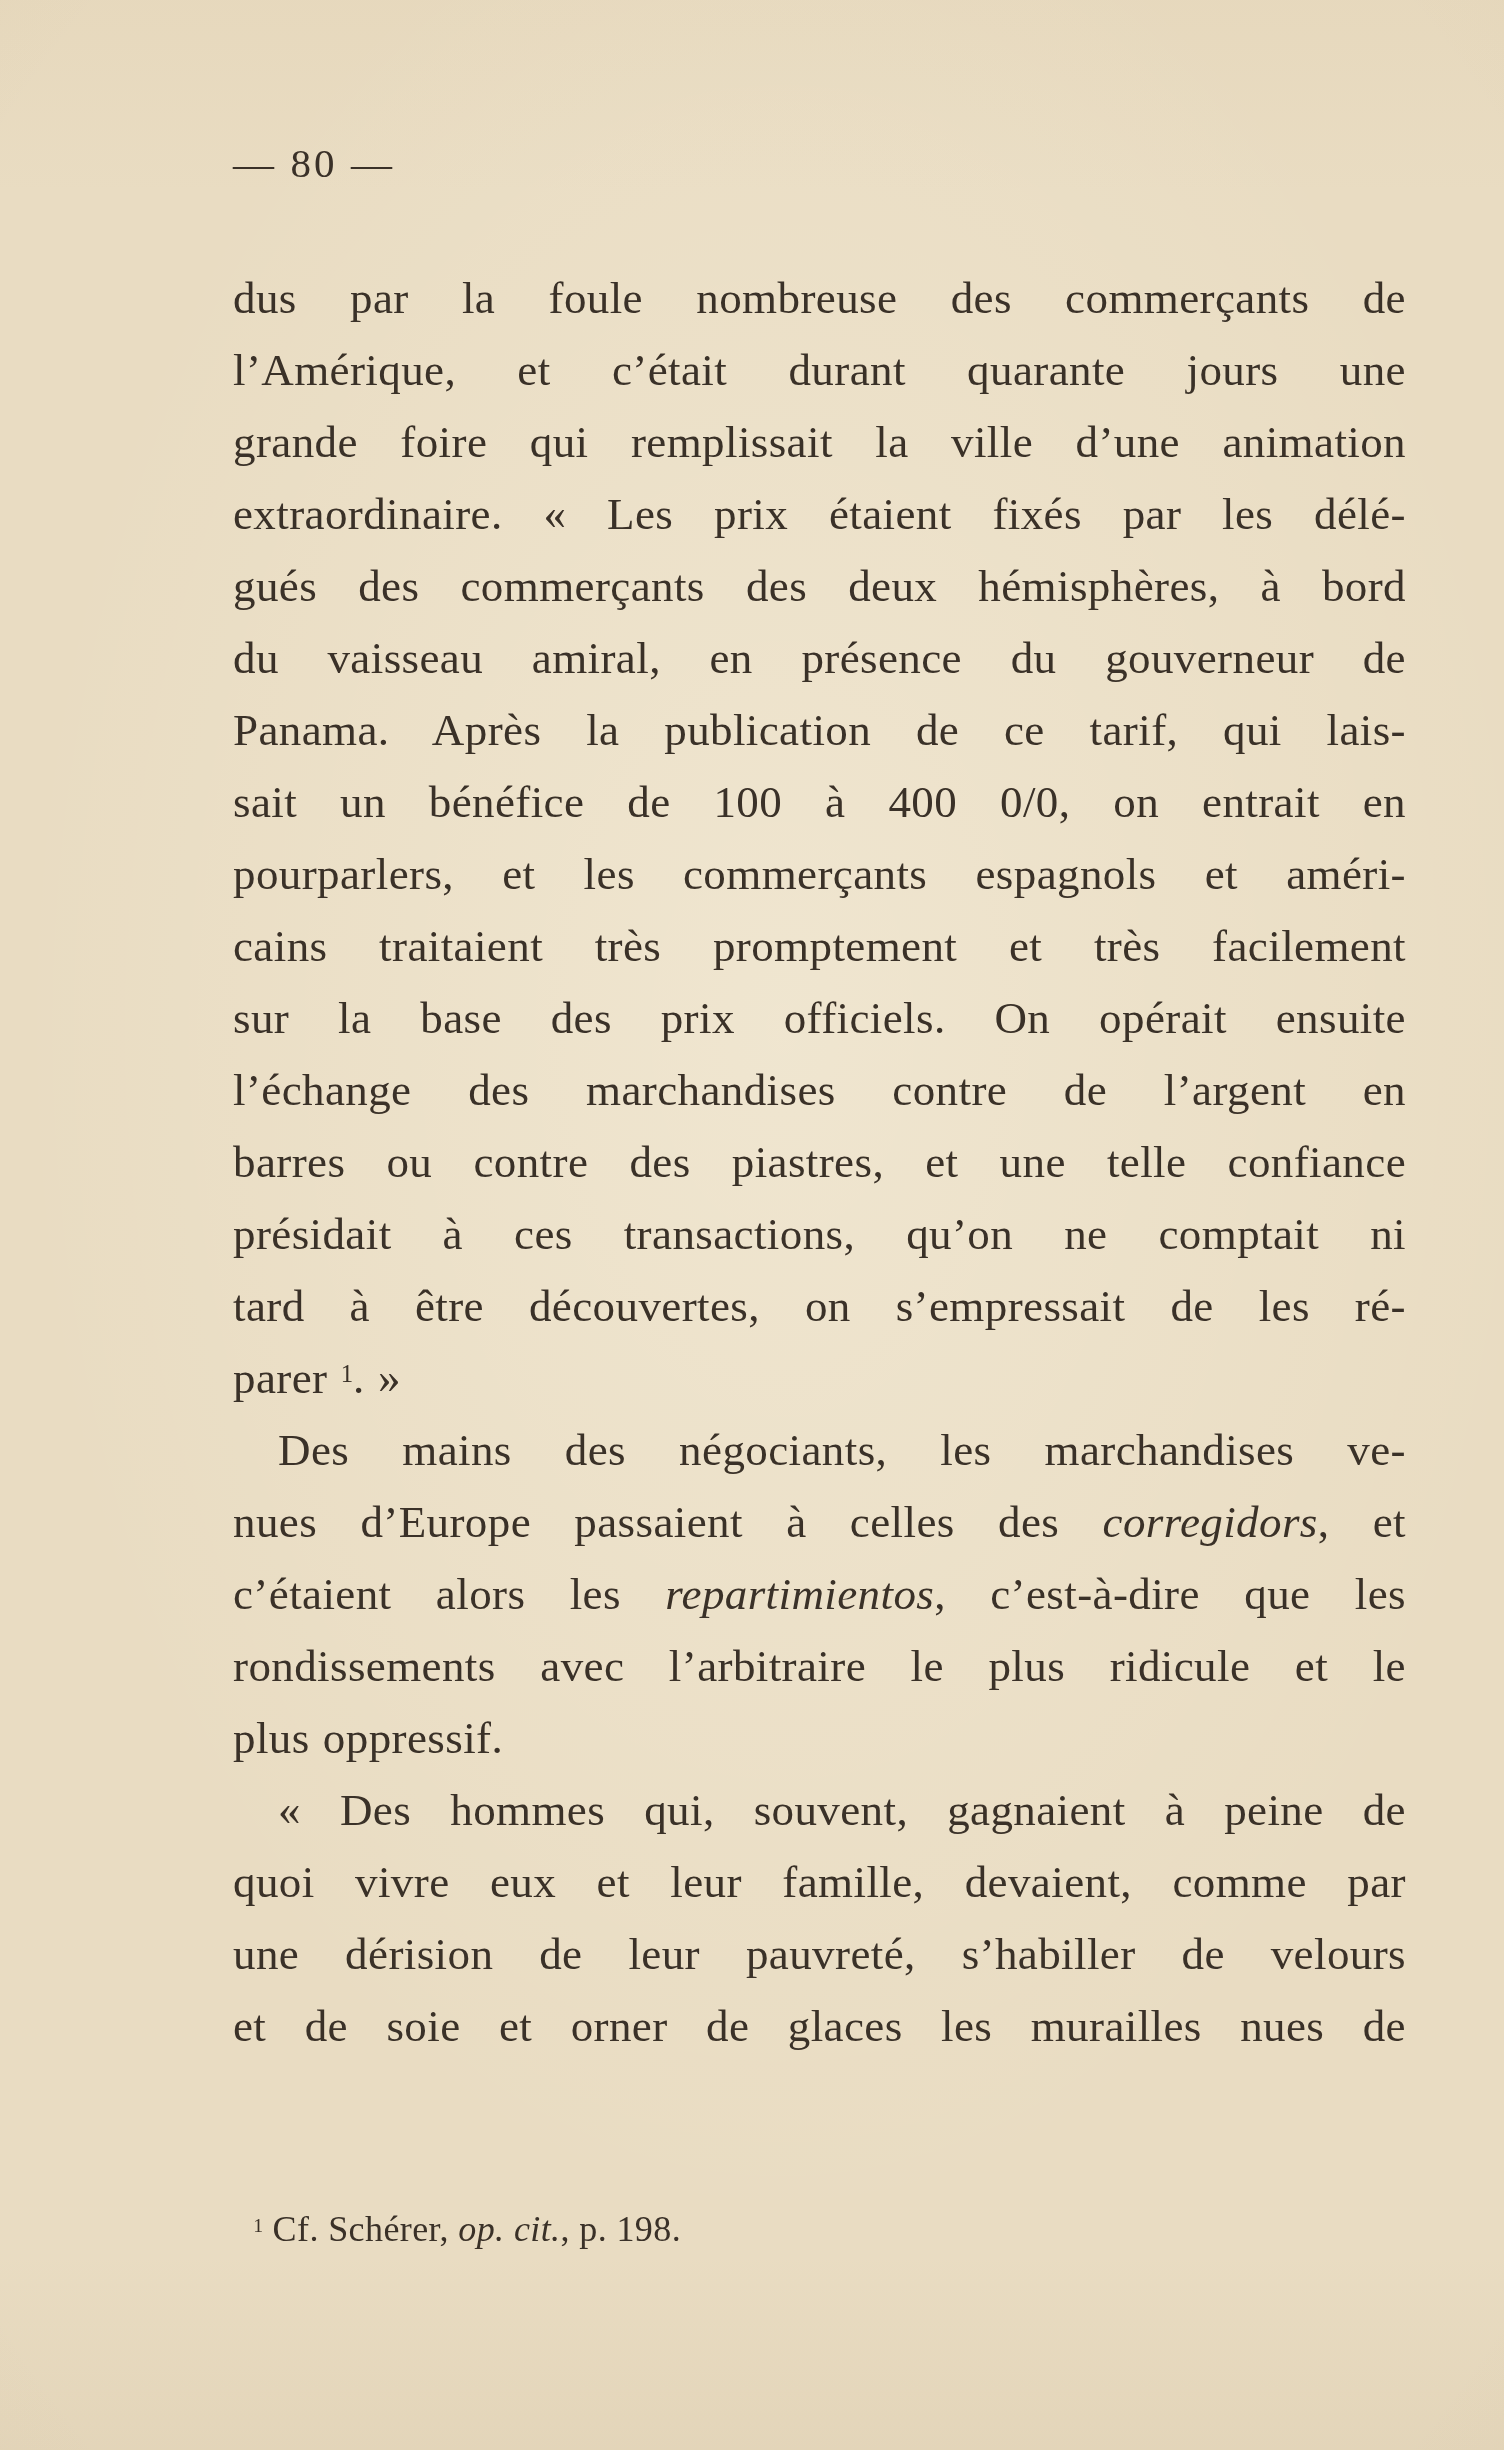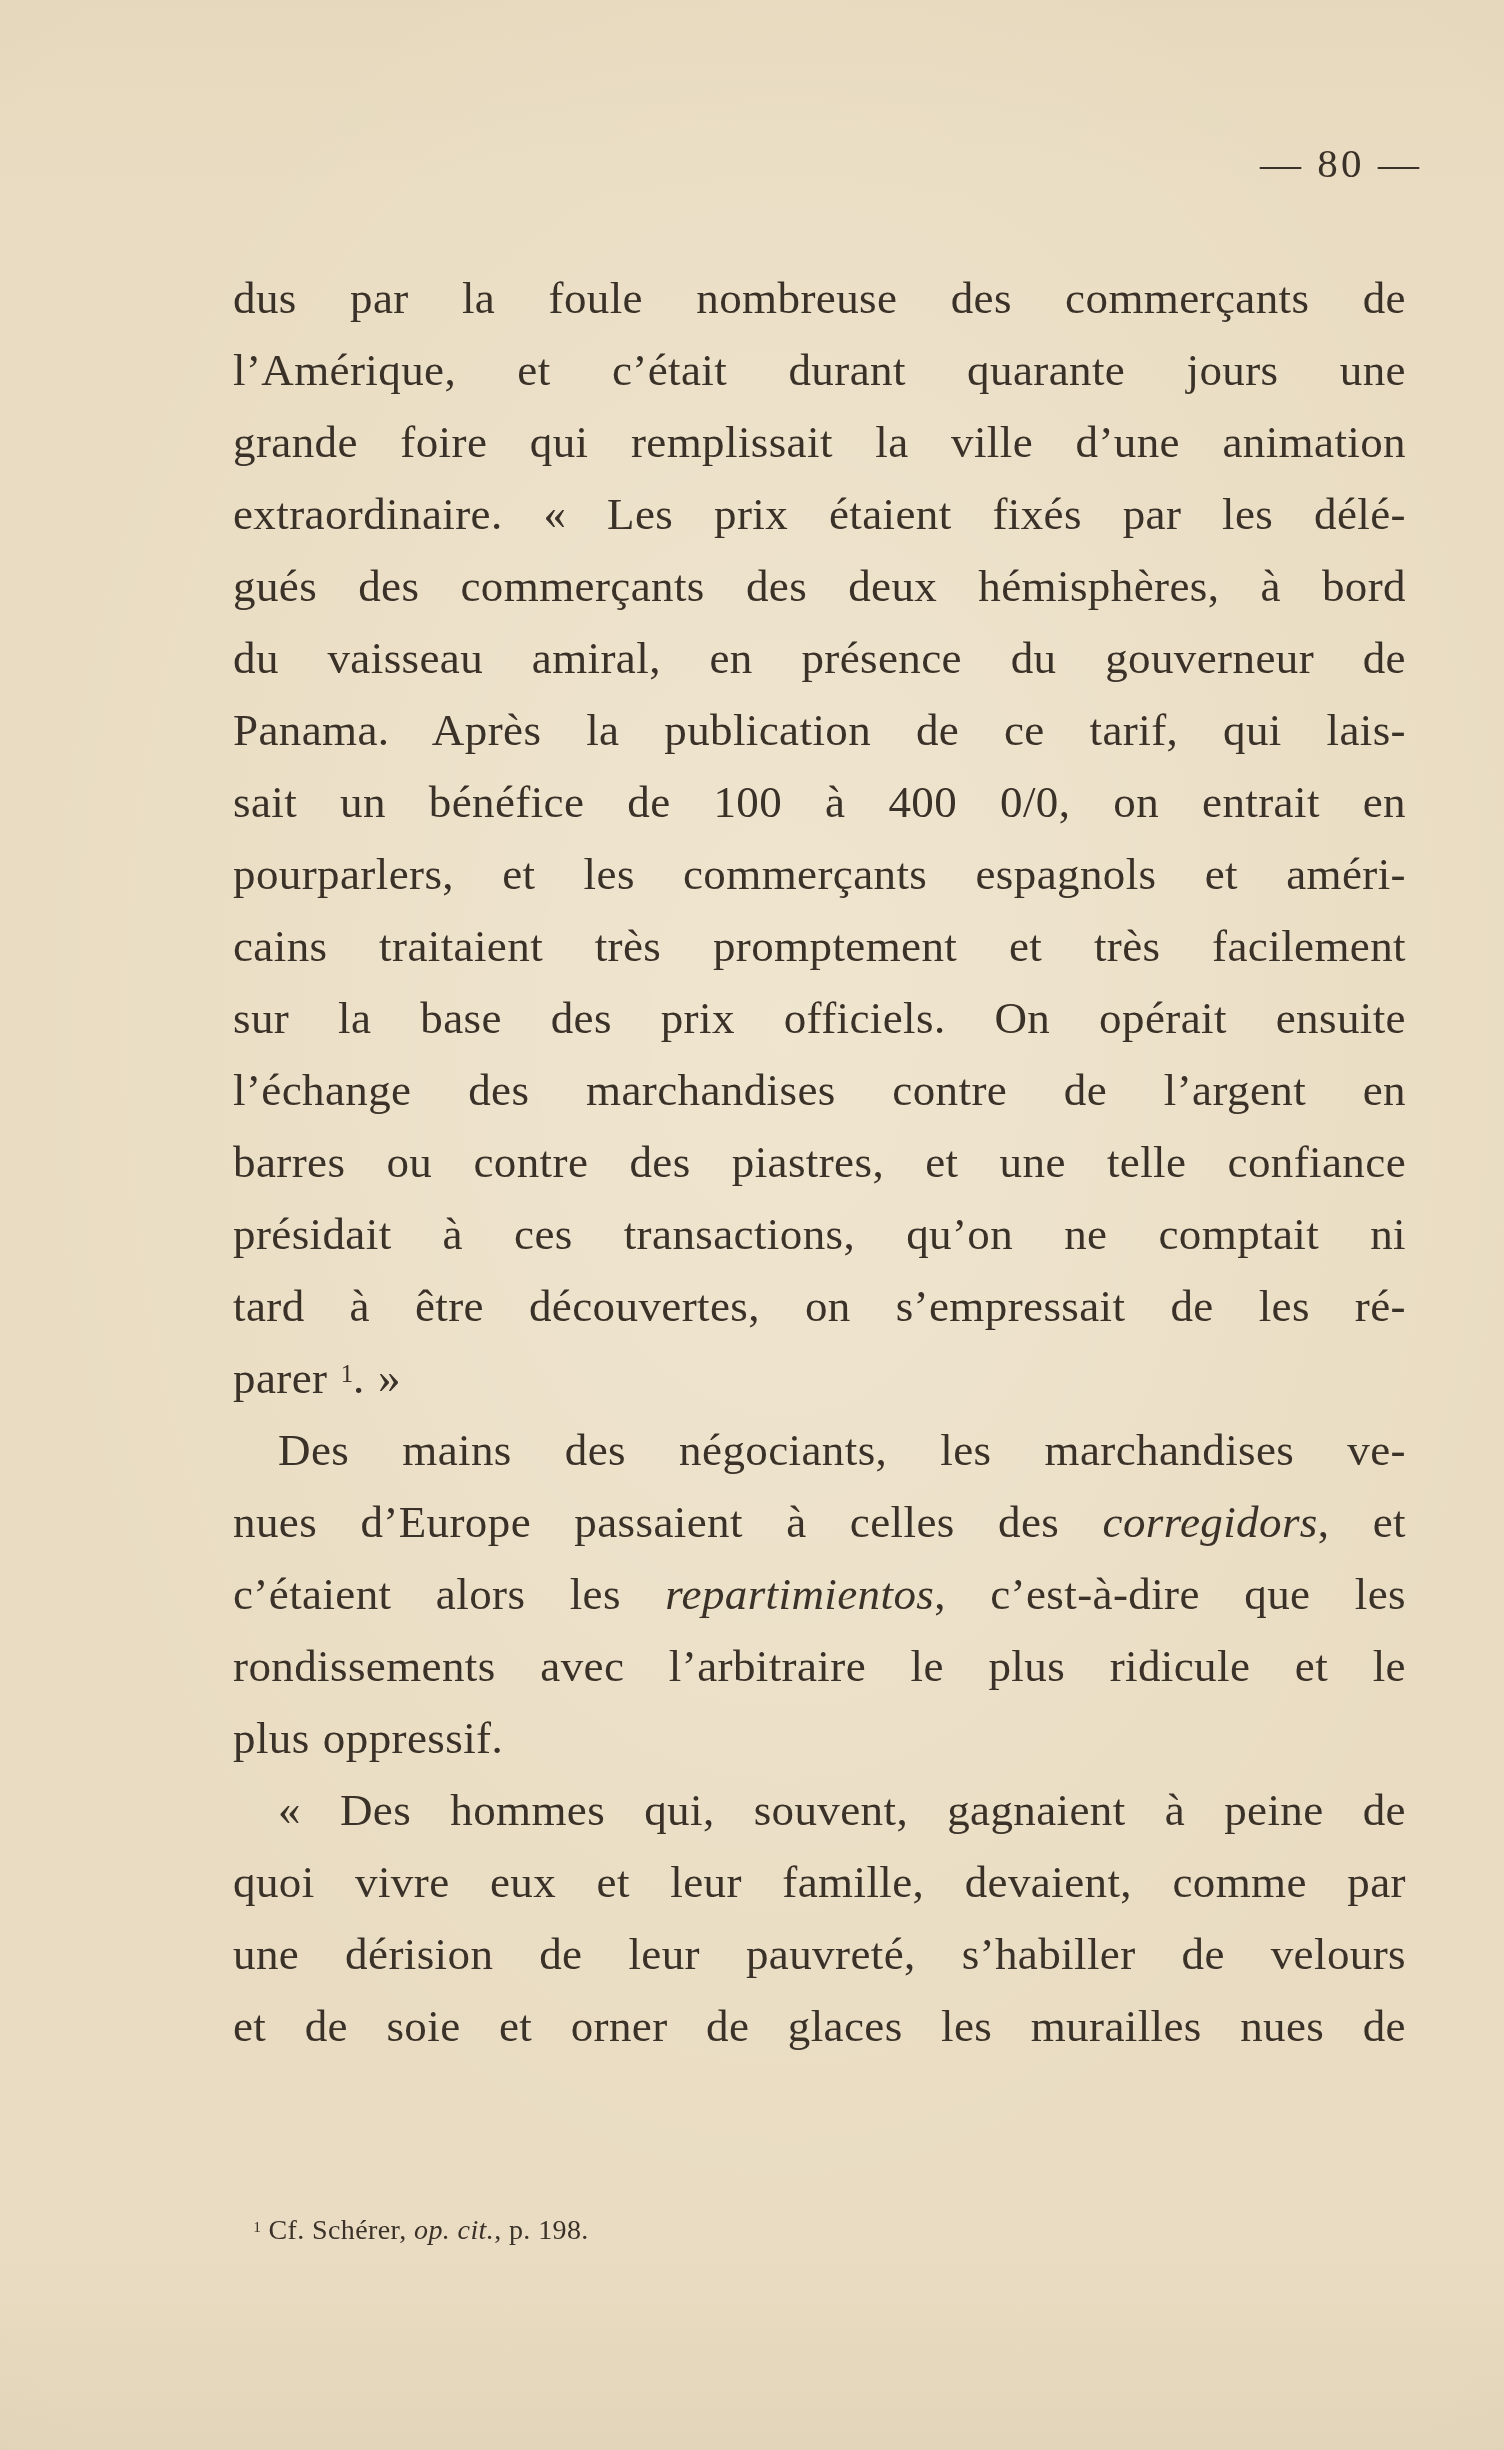--- a/index.html
+++ b/index.html
@@ -22,23 +22,23 @@
     font-family: "Liberation Serif", "DejaVu Serif", serif;
     color: var(--ink);
   }
   .scan-page {
     position: absolute;
     inset: 0;
   }
   .page-number {
     position: absolute;
     top: 139px;
-    left: 249px;
+    left: 233px;
     width: 1173px;
-    text-align: right;
+    text-align: left;
     font-size: 41px;
     line-height: 48px;
     letter-spacing: 3.1px;
     color: var(--ink);
   }
   .body-text {
     position: absolute;
     top: 262px;
     left: 233px;
     width: 1173px;
@@ -68,21 +68,21 @@
     font-size: 0.55em;
     line-height: 0;
     vertical-align: 0.45em;
     letter-spacing: 0;
   }
   .footnote {
     position: absolute;
     top: 2207px;
     left: 233px;
     width: 1173px;
-    font-size: 28px;
+    font-size: 36px;
     line-height: 45px;
     text-indent: 20.3px;
     letter-spacing: 0.4px;
     color: var(--ink);
   }
   .footnote em { font-style: italic; }
 </style>
 </head>
 <body>
 

